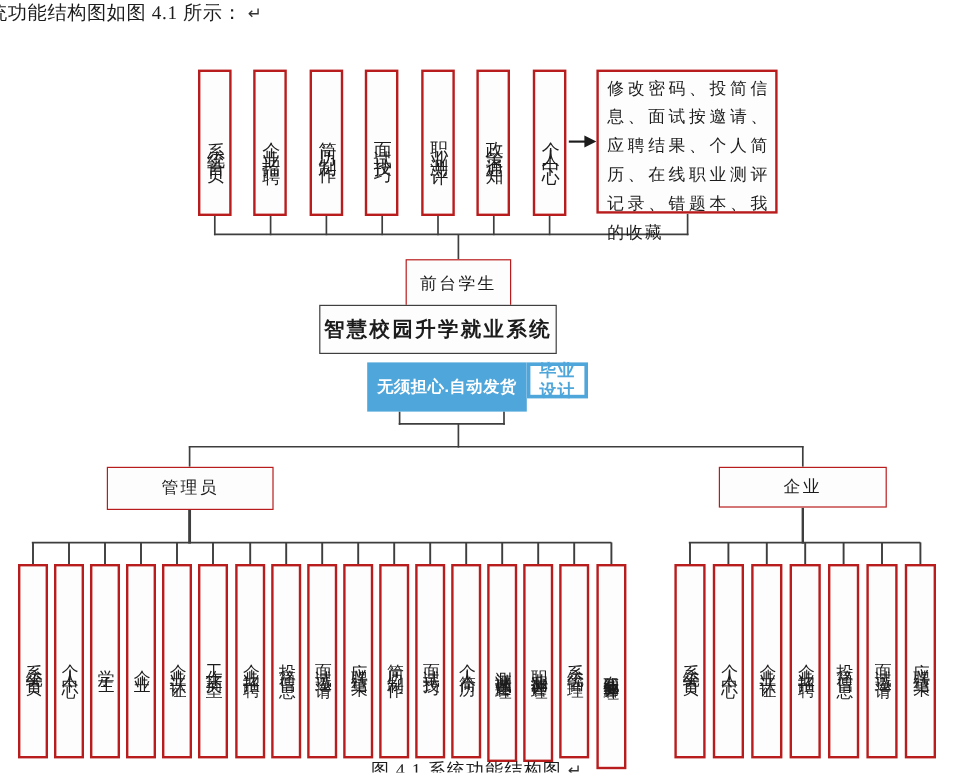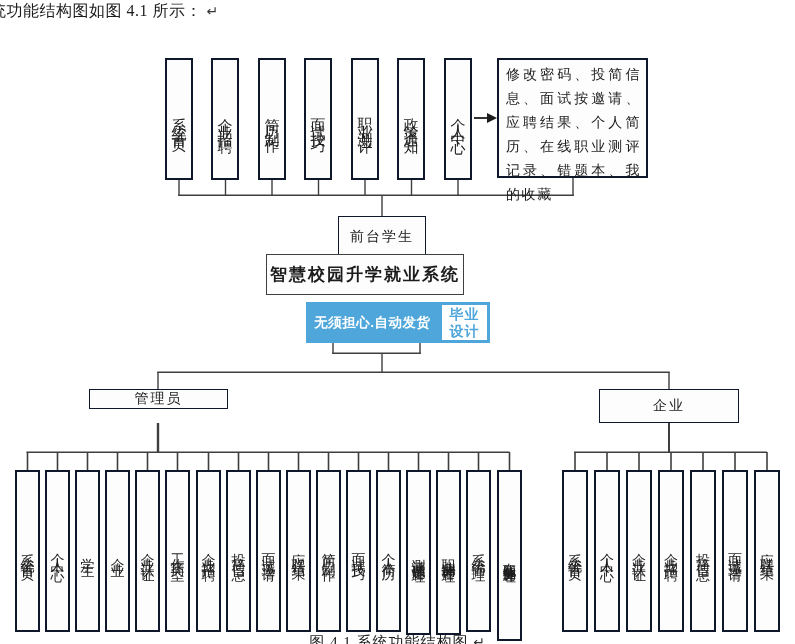--- a/index.html
+++ b/index.html
@@ -2,21 +2,21 @@
 <html><head>
 <meta charset="utf-8">
 <style>
   html,body{margin:0;padding:0;background:#fff;}
   #canvas{
     position:relative;width:795px;height:644px;background:#fff;overflow:hidden;
     font-family:"Liberation Serif","DejaVu Serif",serif;color:#1c1c1c;
   }
   #wires{position:absolute;left:0;top:0;z-index:1;}
   .box{
-    position:absolute;z-index:2;background:#fdfdfe;border:2px solid #0f172a;
+    position:absolute;z-index:2;background:#fdfdfe;border:2px solid #b91c1c;
     box-sizing:border-box;display:flex;align-items:center;justify-content:center;
   }
   .vbox{
     writing-mode:vertical-rl;text-orientation:upright;
     font-size:15px;letter-spacing:7px;line-height:24px;
     padding-top:2px;
   }
   .vsmall{font-size:14px;letter-spacing:5px;line-height:21px;}
   .vlong{font-size:14px;letter-spacing:2px;line-height:21px;}
   .vxlong{font-size:13px;letter-spacing:1px;line-height:21px;}
@@ -33,21 +33,21 @@
     position:absolute;left:306px;top:302px;width:184px;height:41px;z-index:3;
     display:flex;font-family:"Liberation Sans","DejaVu Sans",sans-serif;
   }
   #wm-blue{
     width:133px;height:41px;background:#4fa6da;color:#fff;
     display:flex;flex-direction:column;align-items:center;justify-content:center;
   }
   #wm-line1{font-size:13.5px;font-weight:bold;letter-spacing:0.5px;line-height:17px;}
   #wm-line2{font-size:13px;font-weight:bold;text-decoration:underline;line-height:16px;}
   #wm-badge{
-    width:51px;height:41px;background:#fff;border:3px solid #4fa6da;box-sizing:border-box;
+    width:51px;height:30px;background:#fff;border:3px solid #4fa6da;box-sizing:border-box;
     color:#4fa6da;font-weight:bold;font-size:14px;line-height:17px;
     display:flex;flex-direction:column;align-items:center;justify-content:center;letter-spacing:1px;
   }
 </style>
 </head>
 <body>
 
 <div id="canvas">
 
   <svg id="wires" width="795" height="644">
@@ -130,21 +130,21 @@
   <div id="watermark">
     <div id="wm-blue">
       <span id="wm-line1">无须担心.自动发货</span>
     </div>
     <div id="wm-badge">
       <span>毕业</span>
       <span>设计</span>
     </div>
   </div>
 
-  <div class="box hbox" style="left:89px;top:389px;width:139px;height:20px;">管理员</div>
+  <div class="box hbox" style="left:89px;top:389px;width:139px;height:36px;">管理员</div>
   <div class="box hbox" style="left:599px;top:389px;width:140px;height:34px;">企业</div>
 
   <div class="box vbox vsmall" style="left:15px;top:470px;width:25px;height:162px;">系统首页</div>
   <div class="box vbox vsmall" style="left:45px;top:470px;width:25px;height:162px;">个人中心</div>
   <div class="box vbox vsmall" style="left:75px;top:470px;width:25px;height:162px;">学生</div>
   <div class="box vbox vsmall" style="left:105px;top:470px;width:25px;height:162px;">企业</div>
   <div class="box vbox vsmall" style="left:135px;top:470px;width:25px;height:162px;">企业认证</div>
   <div class="box vbox vsmall" style="left:165px;top:470px;width:25px;height:162px;">工作类型</div>
   <div class="box vbox vsmall" style="left:196px;top:470px;width:25px;height:162px;">企业招聘</div>
   <div class="box vbox vsmall" style="left:226px;top:470px;width:25px;height:162px;">投简信息</div>

